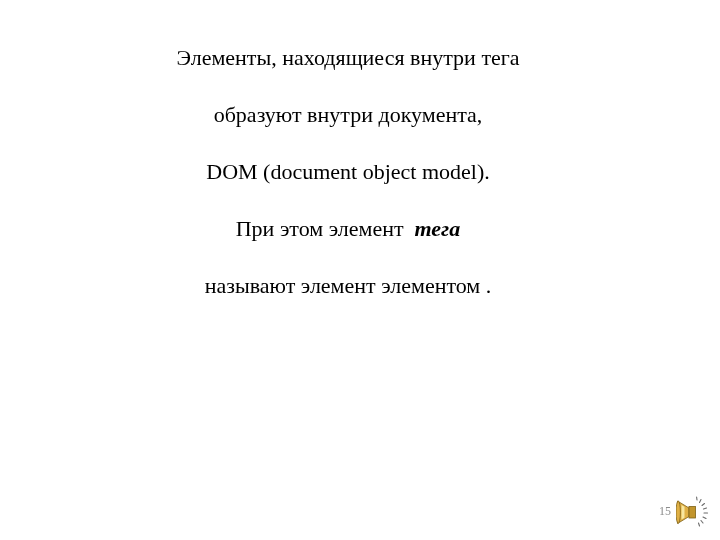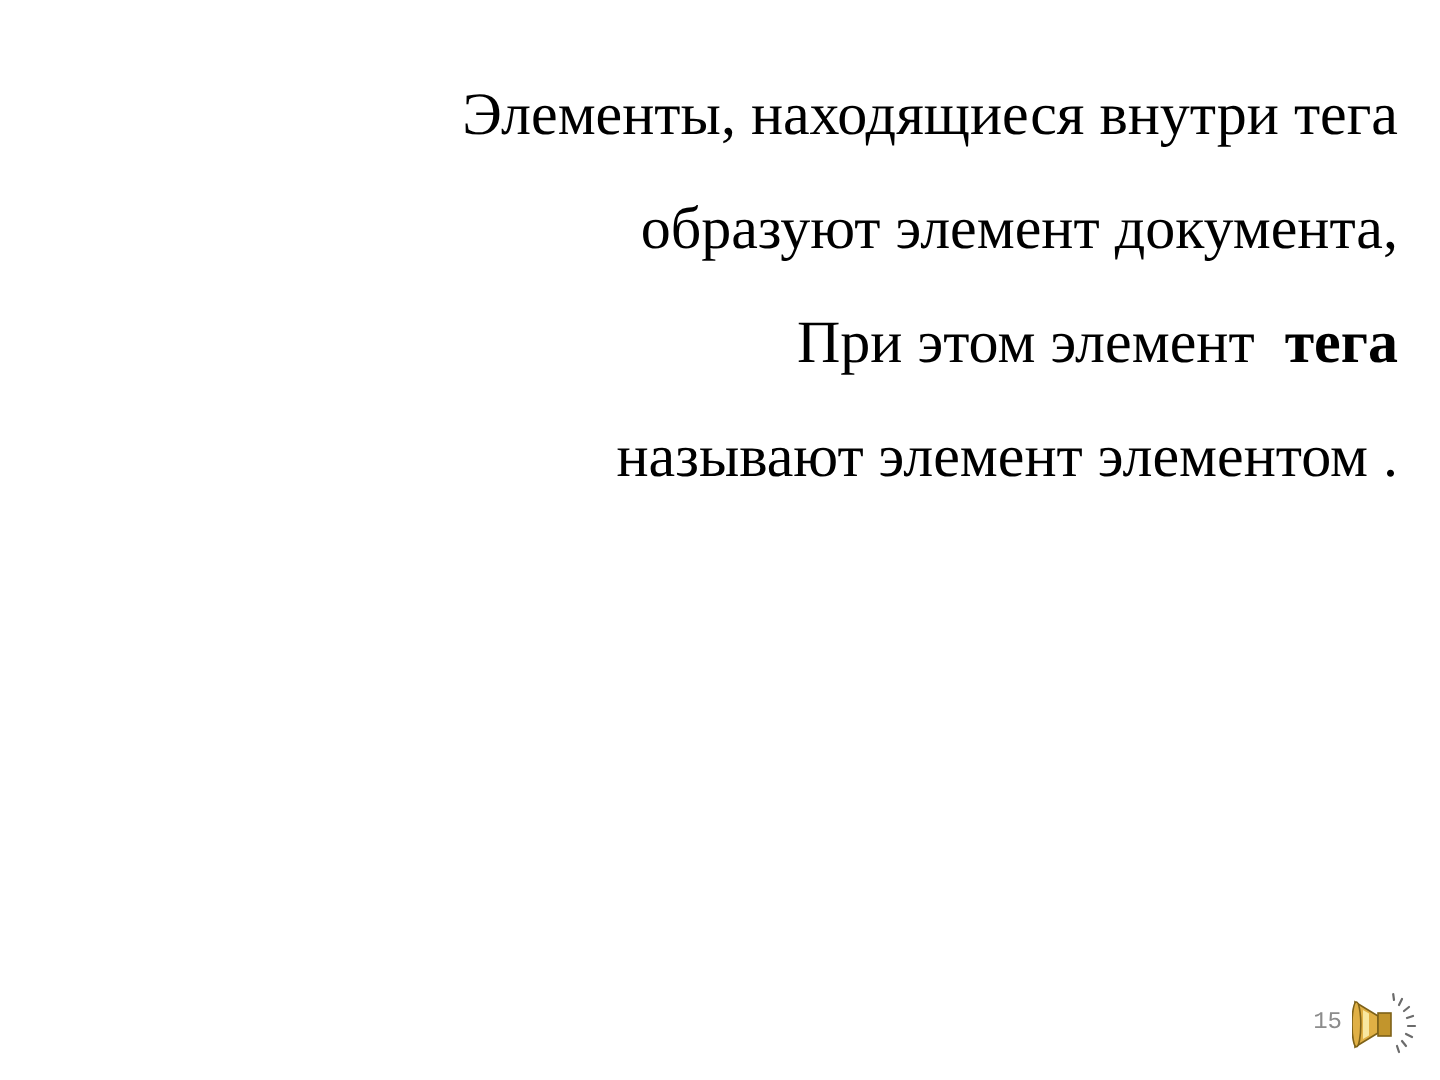--- a/index.html
+++ b/index.html
@@ -5,51 +5,52 @@
   html,body{margin:0;padding:0;background:#ffffff;}
   .slide{
     position:relative;
     width:720px;height:540px;
     background:#ffffff;
     overflow:hidden;
     font-family:"Liberation Serif","DejaVu Serif",serif;
   }
   .text-block{
     position:absolute;
-    left:19px;top:29px;width:680px;
-    text-align:right;
-    font-size:30px;
+    left:8px;top:29px;width:680px;
+    text-align:center;
+    font-size:22px;
     line-height:57px;
     color:#000000;
   }
   .line{white-space:pre-wrap;}
-  .em{font-weight:bold;}
+  .em{font-weight:bold;font-style:italic;}
   .slide-number{
     position:absolute;
     left:645px;top:504px;width:26px;
     text-align:right;
-    font-family:Liberation Mono, monospace;
+    font-family:Liberation Serif, serif;
     font-size:12px;line-height:15px;
     color:#8c8c8c;
   }
   .audio-icon-wrap{
     position:absolute;
     left:676px;top:495px;width:33px;height:35px;
     cursor:pointer;
   }
   .audio-icon-wrap svg{display:block;width:100%;height:100%;}
 </style>
 </head>
 <body>
 
 <div class="slide">
 
   <div class="text-block">
     <div class="line">Элементы, находящиеся внутри тега</div>
-    <div class="line">образуют элемент документа,</div>
+    <div class="line">образуют внутри документа,</div>
+    <div class="line">DOM (document object model).</div>
     <div class="line"><span>При этом элемент &nbsp;</span><span class="em">тега</span></div>
     <div class="line">называют элемент элементом .</div>
   </div>
 
   <div class="slide-number">15</div>
 
   <div class="audio-icon-wrap">
     <svg viewBox="0 0 33 35" xmlns="http://www.w3.org/2000/svg">
 
       <polygon points="1.5,6 13,13 13,21.5 1.5,28.5" stroke="#7d6118" stroke-width="0.8" fill="#e0b045"></polygon>

